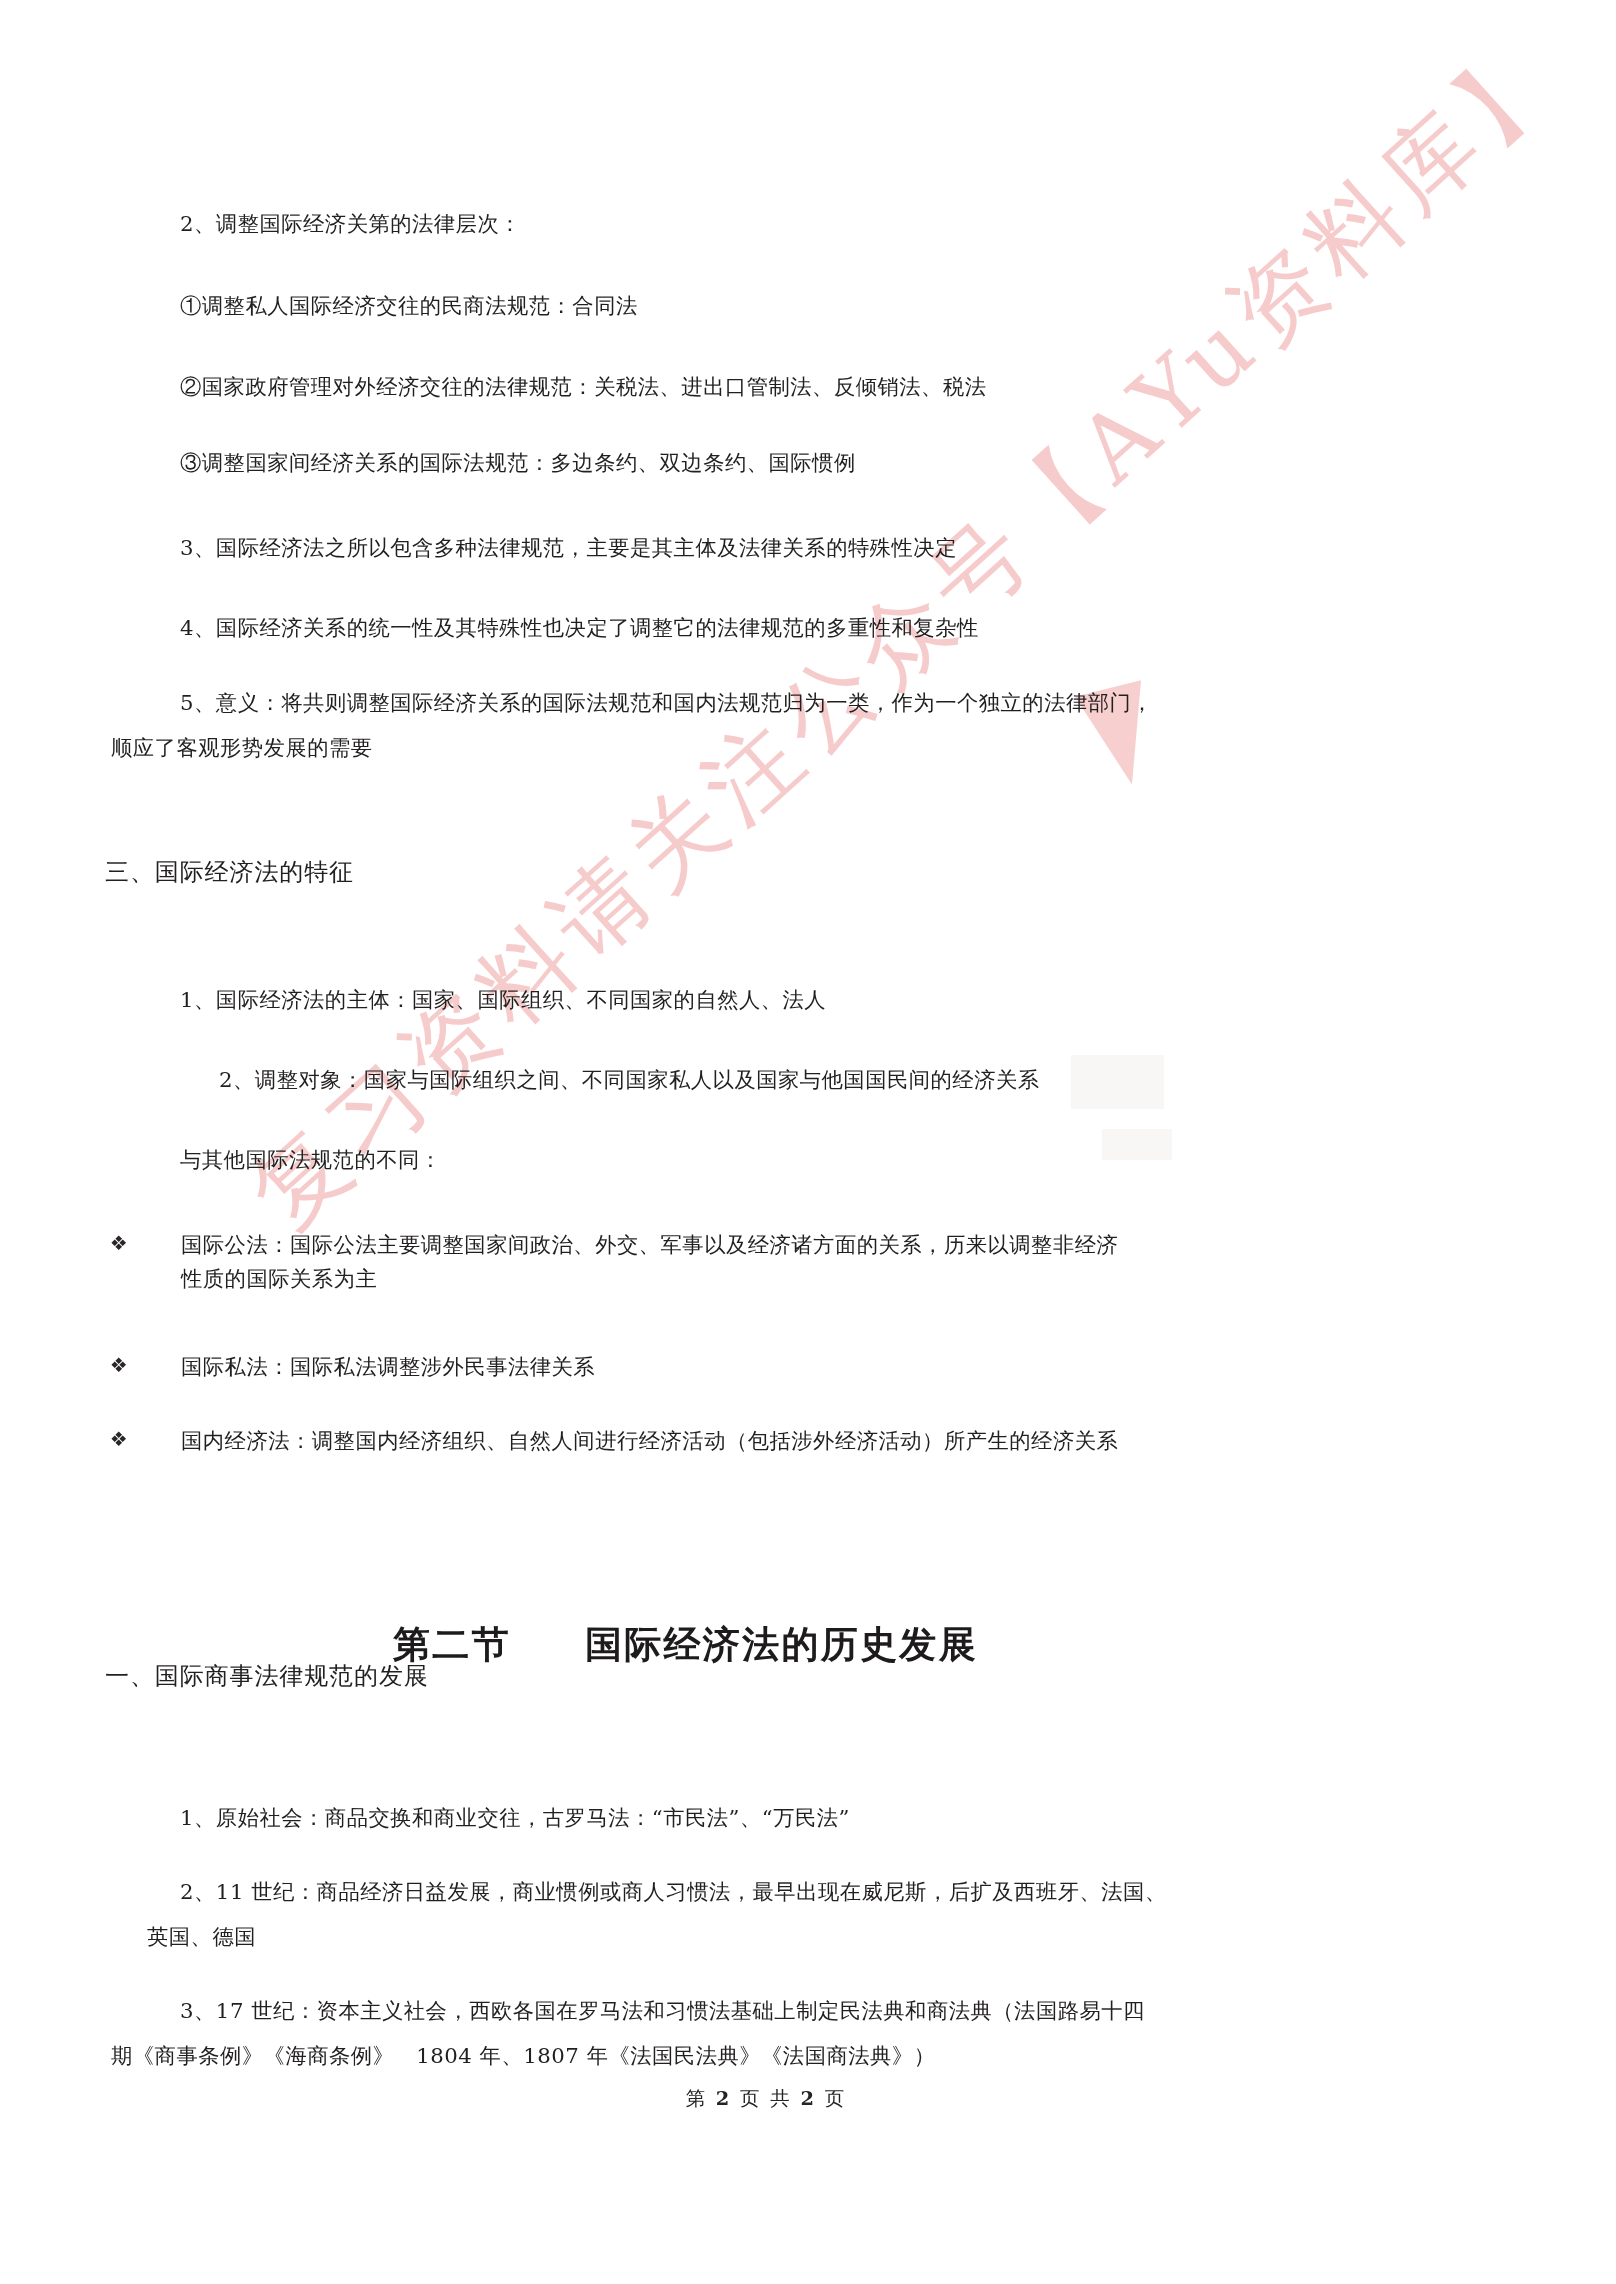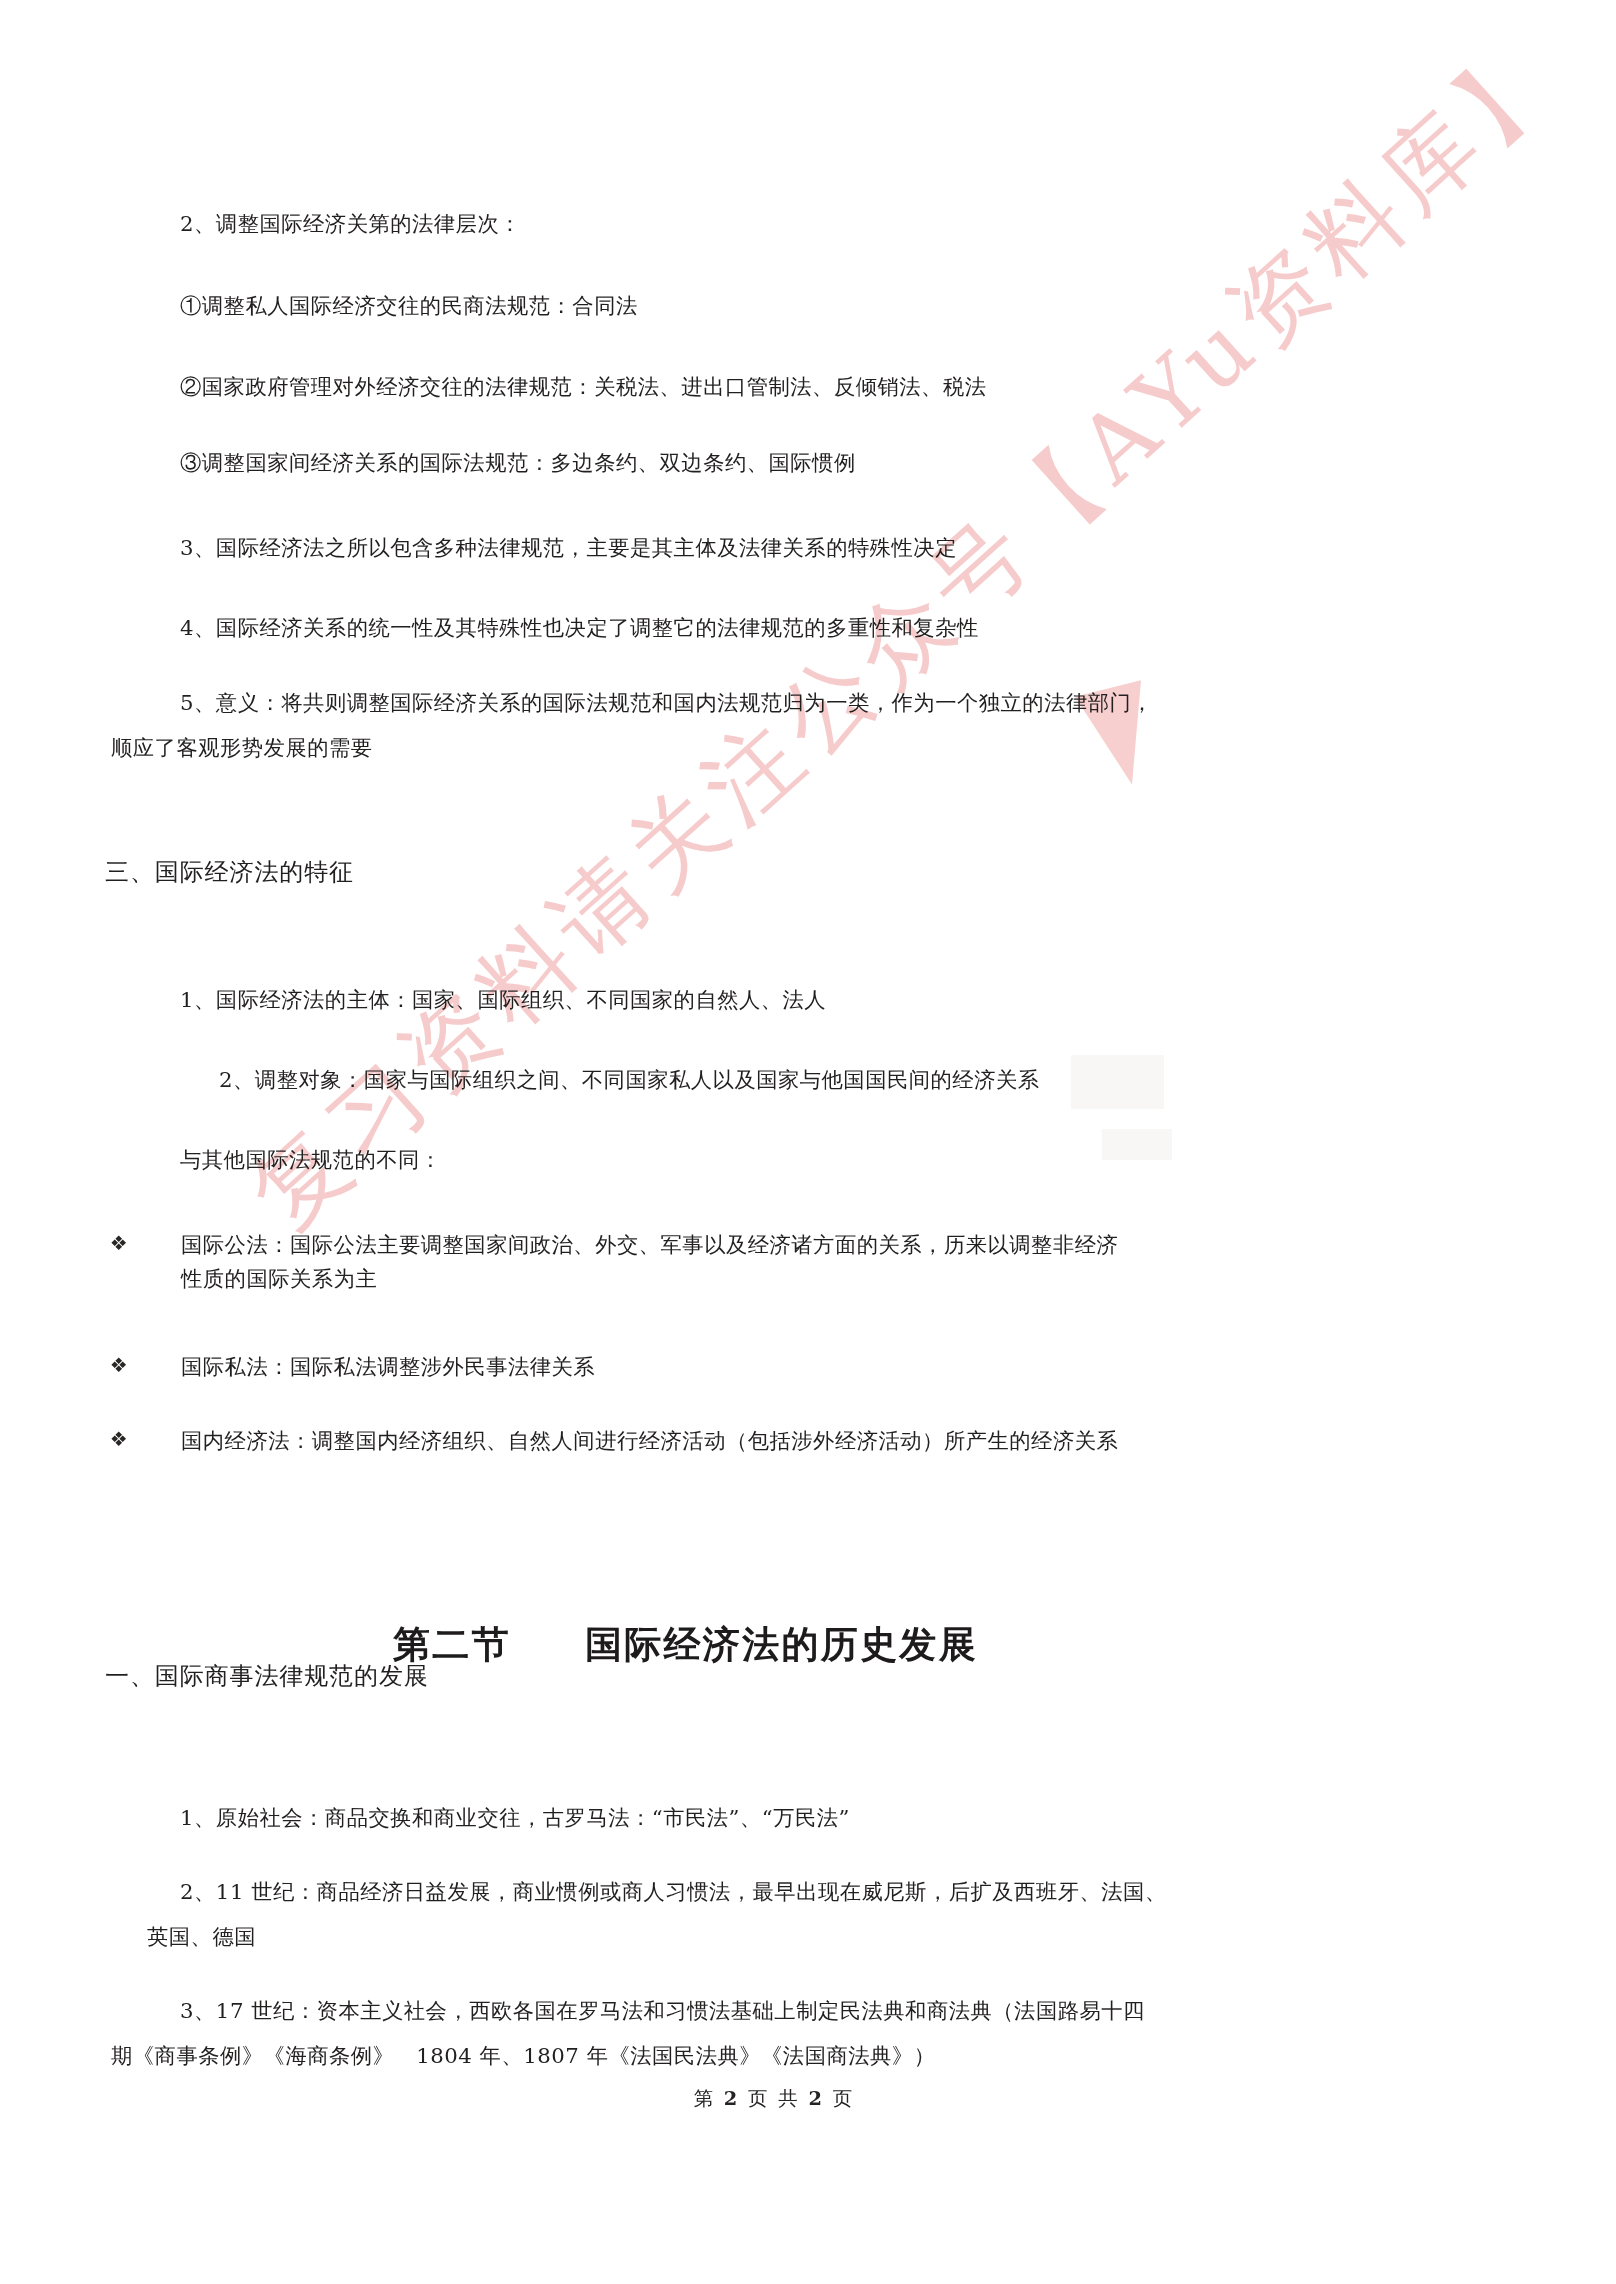--- a/index.html
+++ b/index.html
@@ -122,21 +122,21 @@
     box-sizing: border-box;
   }
   .bullet-body {
     flex: 1 1 auto;
     padding-left: 26px;
   }
   .bullet-body .l2 { display:block; }
 
   .footer {
     position: absolute;
-    left: 16px;
+    left: 8px;
     width: 1516px;
     text-align: center;
     color: #262323;
     font-family: "DejaVu Serif", "Liberation Serif", serif;
     font-size: 19.4px;
     letter-spacing: 2.3px;
     white-space: nowrap;
   }
   .footer b { font-weight: 700; }
 

